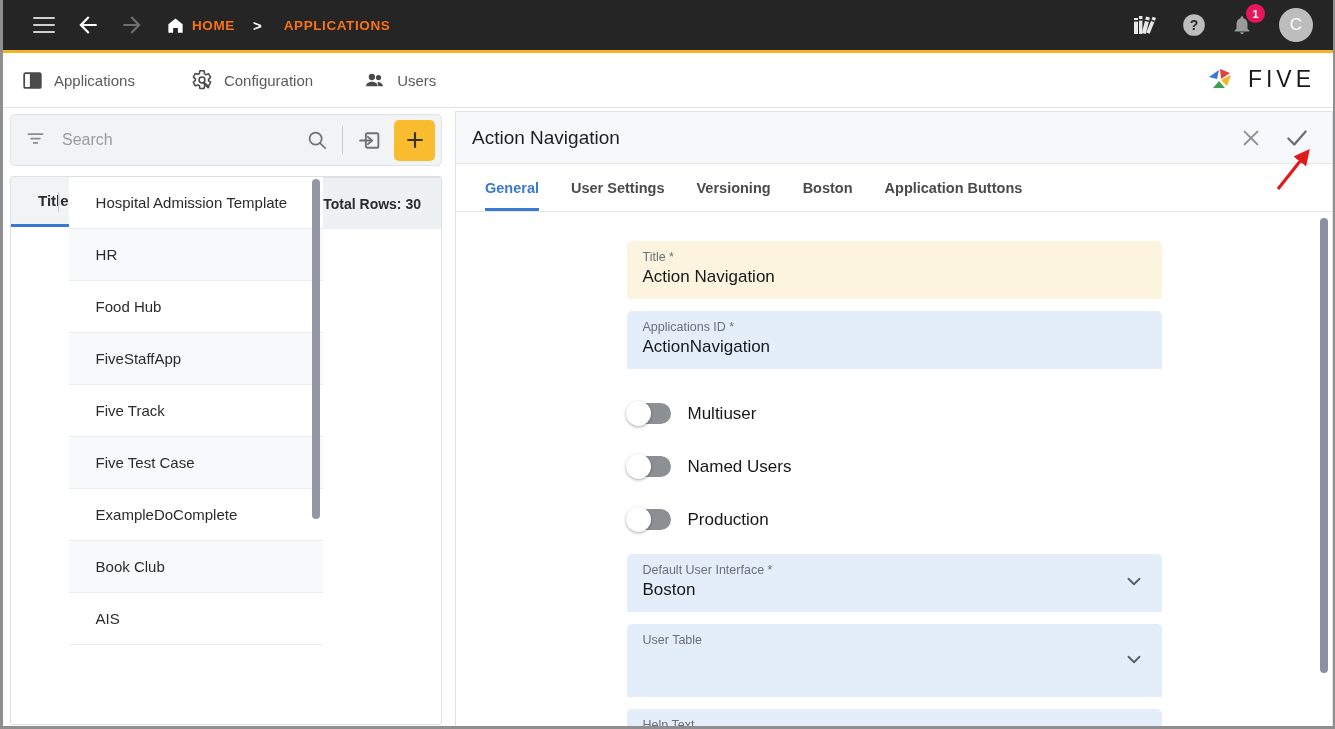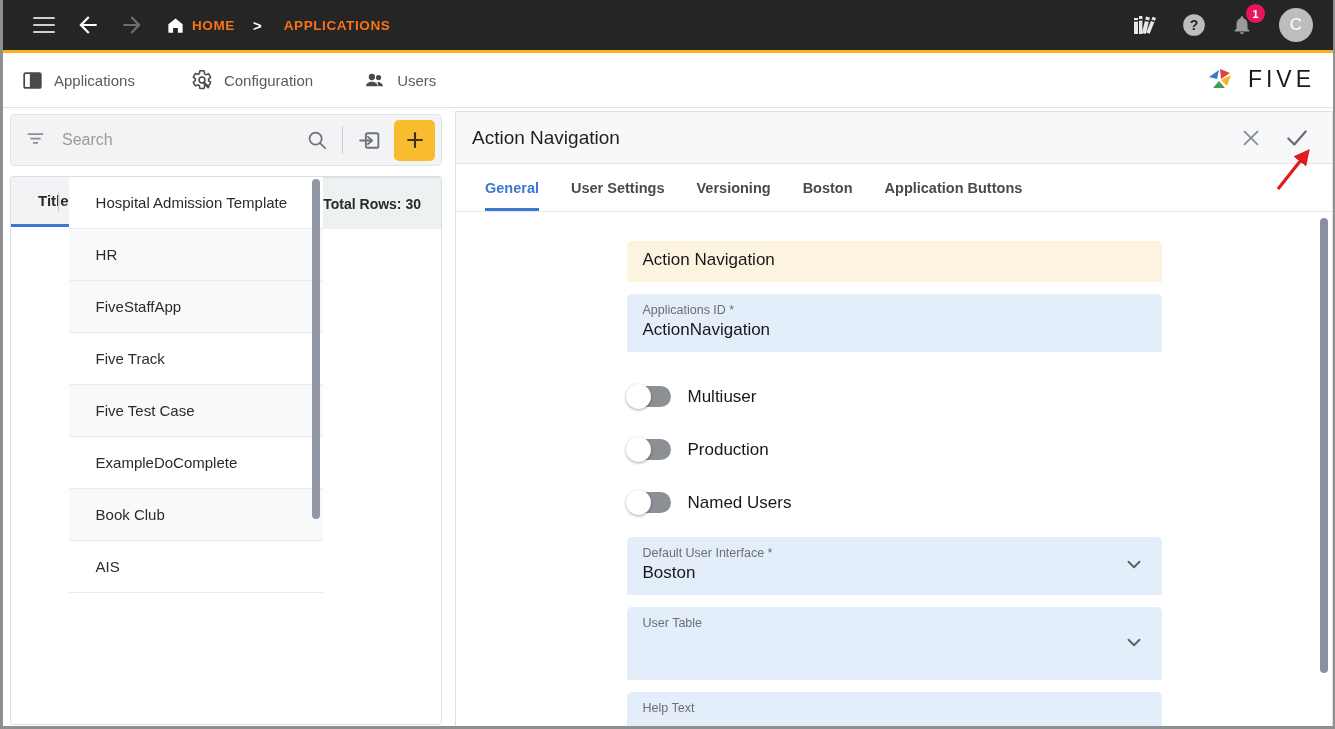--- a/index.html
+++ b/index.html
@@ -401,20 +401,23 @@
         <span class="hdr-grip"></span>
       </div>
 
       <div class="rows" id="rows-host">
           <div class="row">
             <span>Hospital Admission Template</span>
           </div>
           <div class="row alt">
             <span>HR</span>
           </div>
+          <div class="row">
+            <span>Food Hub</span>
+          </div>
           <div class="row alt">
             <span>FiveStaffApp</span>
           </div>
           <div class="row">
             <span>Five Track</span>
           </div>
           <div class="row alt">
             <span>Five Test Case</span>
           </div>
           <div class="row">
@@ -460,47 +463,48 @@
         <div class="rp-tab">User Settings</div>
         <div class="rp-tab">Versioning</div>
         <div class="rp-tab">Boston</div>
         <div class="rp-tab">Application Buttons</div>
       </div>
 
     <div class="rp-body">
       <div class="form" id="form-host">
           <div class="field cream">
             <div class="field-inner">
+              <div class="field-label">Title *</div>
               <div class="field-value">Action Navigation</div>
             </div>
           </div>
           <div class="field blue">
             <div class="field-inner">
               <div class="field-label">Applications ID *</div>
               <div class="field-value">ActionNavigation</div>
             </div>
           </div>
           <div style="margin-top: 6px; margin-bottom: 8px;">
             <div class="toggle-row">
               <span class="toggle">
                 <span class="knob"></span>
               </span>
               <span class="toggle-label">Multiuser</span>
             </div>
             <div class="toggle-row">
               <span class="toggle">
                 <span class="knob"></span>
               </span>
-              <span class="toggle-label">Production</span>
+              <span class="toggle-label">Named Users</span>
             </div>
             <div class="toggle-row">
               <span class="toggle">
                 <span class="knob"></span>
               </span>
-              <span class="toggle-label">Named Users</span>
+              <span class="toggle-label">Production</span>
             </div>
           </div>
           <div class="field blue">
             <div class="field-inner">
               <div class="field-label">Default User Interface *</div>
               <div class="field-value">Boston</div>
             </div>
             <span class="chev"><svg width="22" height="22" viewBox="0 0 24 24">
                 <polyline points="6,9.5 12,15.5 18,9.5" fill="none" stroke="#5b5f66" stroke-width="2.1" stroke-linecap="round" stroke-linejoin="round"></polyline>
               </svg></span>

